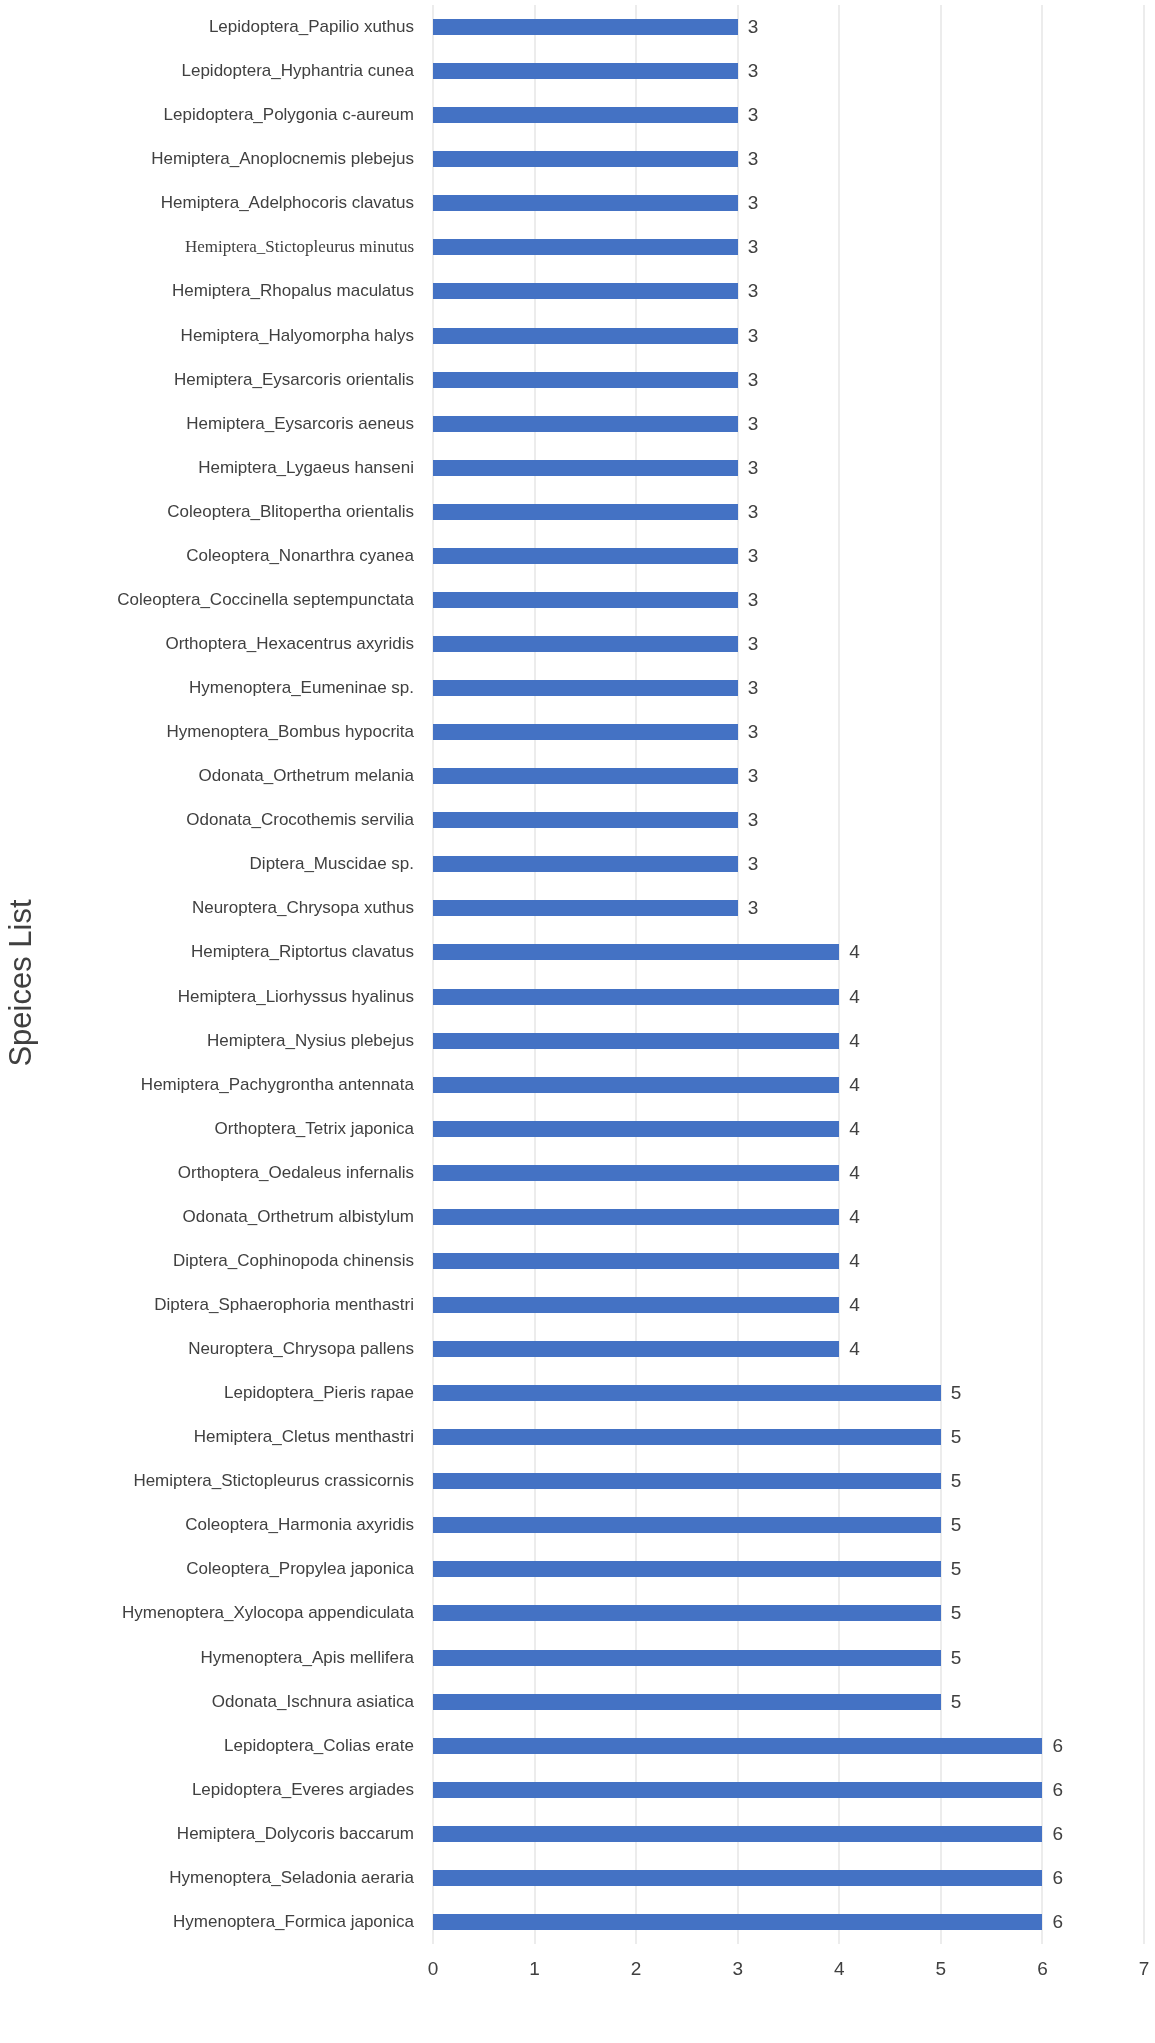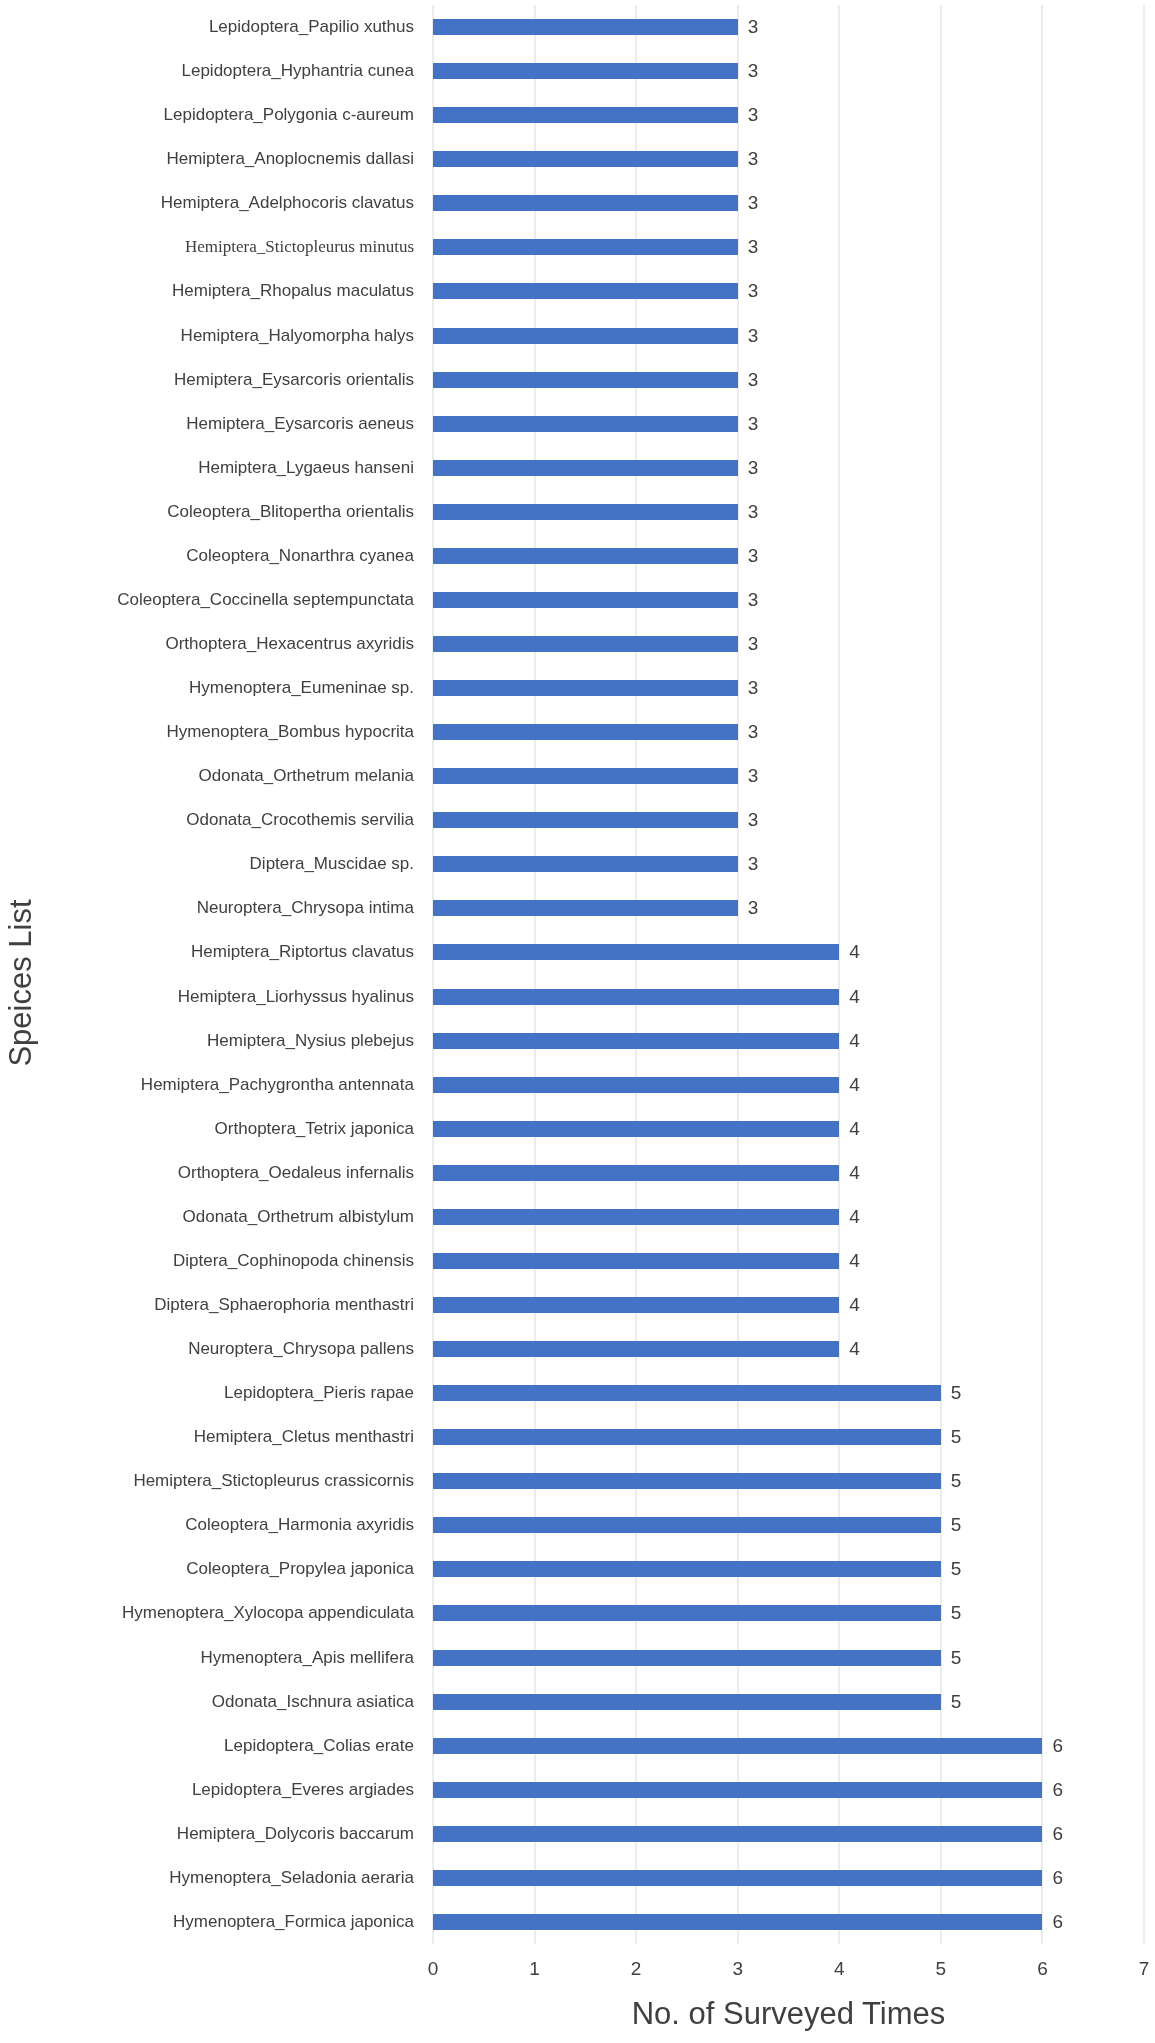--- a/index.html
+++ b/index.html
@@ -88,38 +88,38 @@
 </style>
 </head>
 <body>
 
 <div class="figure">
   <div class="y-title">Speices List</div>
   <div class="labels" id="cat-labels">
       <div class="cat-label" style="top: 22.0341px;">Lepidoptera_Papilio xuthus</div>
       <div class="cat-label" style="top: 66.1023px; padding-left: 12px;">Lepidoptera_Hyphantria cunea</div>
       <div class="cat-label" style="top: 110.17px;">Lepidoptera_Polygonia c-aureum</div>
-      <div class="cat-label" style="top: 154.239px;">Hemiptera_Anoplocnemis dallasi</div>
+      <div class="cat-label" style="top: 154.239px;">Hemiptera_Anoplocnemis plebejus</div>
       <div class="cat-label" style="top: 198.307px;">Hemiptera_Adelphocoris clavatus</div>
       <div class="cat-label" style="top: 242.375px; font-family: Liberation Serif, serif;">Hemiptera_Stictopleurus minutus</div>
       <div class="cat-label" style="top: 286.443px;">Hemiptera_Rhopalus maculatus</div>
       <div class="cat-label" style="top: 330.511px;">Hemiptera_Halyomorpha halys</div>
       <div class="cat-label" style="top: 374.58px;">Hemiptera_Eysarcoris orientalis</div>
       <div class="cat-label" style="top: 418.648px;">Hemiptera_Eysarcoris aeneus</div>
       <div class="cat-label" style="top: 462.716px;">Hemiptera_Lygaeus hanseni</div>
       <div class="cat-label" style="top: 506.784px;">Coleoptera_Blitopertha orientalis</div>
       <div class="cat-label" style="top: 550.852px;">Coleoptera_Nonarthra cyanea</div>
       <div class="cat-label" style="top: 594.92px;">Coleoptera_Coccinella septempunctata</div>
       <div class="cat-label" style="top: 638.989px;">Orthoptera_Hexacentrus axyridis</div>
       <div class="cat-label" style="top: 683.057px;">Hymenoptera_Eumeninae sp.</div>
       <div class="cat-label" style="top: 727.125px;">Hymenoptera_Bombus hypocrita</div>
       <div class="cat-label" style="top: 771.193px;">Odonata_Orthetrum melania</div>
       <div class="cat-label" style="top: 815.261px;">Odonata_Crocothemis servilia</div>
       <div class="cat-label" style="top: 859.33px;">Diptera_Muscidae sp.</div>
-      <div class="cat-label" style="top: 903.398px;">Neuroptera_Chrysopa intima</div>
+      <div class="cat-label" style="top: 903.398px;">Neuroptera_Chrysopa xuthus</div>
       <div class="cat-label" style="top: 947.466px;">Hemiptera_Riptortus clavatus</div>
       <div class="cat-label" style="top: 991.534px;">Hemiptera_Liorhyssus hyalinus</div>
       <div class="cat-label" style="top: 1035.6px;">Hemiptera_Nysius plebejus</div>
       <div class="cat-label" style="top: 1079.67px;">Hemiptera_Pachygrontha antennata</div>
       <div class="cat-label" style="top: 1123.74px;">Orthoptera_Tetrix japonica</div>
       <div class="cat-label" style="top: 1167.81px;">Orthoptera_Oedaleus infernalis</div>
       <div class="cat-label" style="top: 1211.88px;">Odonata_Orthetrum albistylum</div>
       <div class="cat-label" style="top: 1255.94px;">Diptera_Cophinopoda chinensis</div>
       <div class="cat-label" style="top: 1300.01px;">Diptera_Sphaerophoria menthastri</div>
       <div class="cat-label" style="top: 1344.08px;">Neuroptera_Chrysopa pallens</div>
@@ -238,14 +238,13 @@
   <div class="xticks" id="xticks">
       <div class="tick-label" style="left: 0%;">0</div>
       <div class="tick-label" style="left: 14.2857%;">1</div>
       <div class="tick-label" style="left: 28.5714%;">2</div>
       <div class="tick-label" style="left: 42.8571%;">3</div>
       <div class="tick-label" style="left: 57.1429%;">4</div>
       <div class="tick-label" style="left: 71.4286%;">5</div>
       <div class="tick-label" style="left: 85.7143%;">6</div>
       <div class="tick-label" style="left: 100%;">7</div>
     </div>
-  <div class="x-title">No. of Surveyed Times</div>
 </div>
 
 </body></html>

